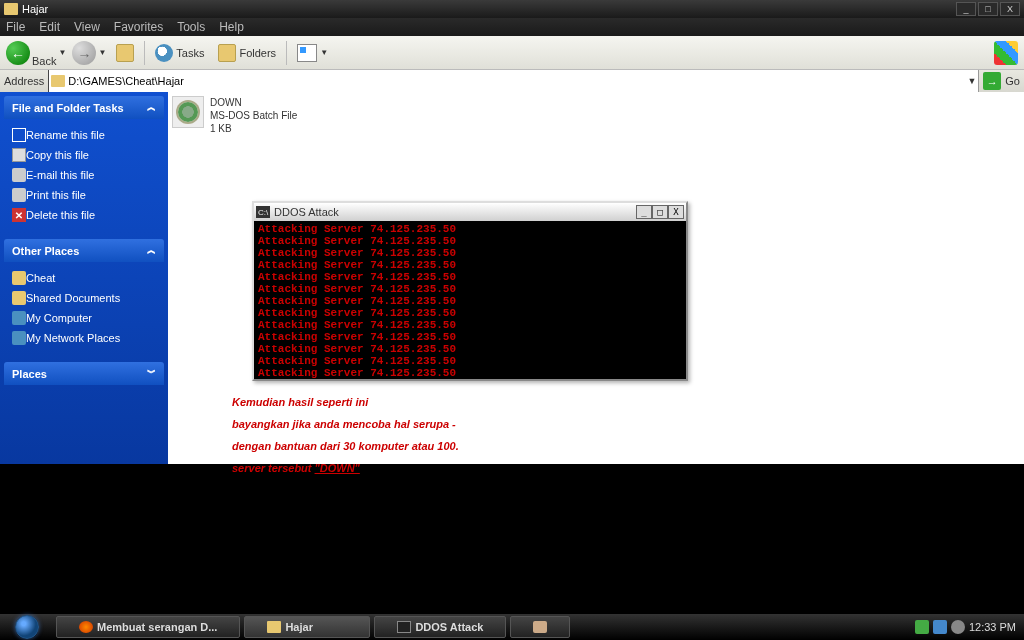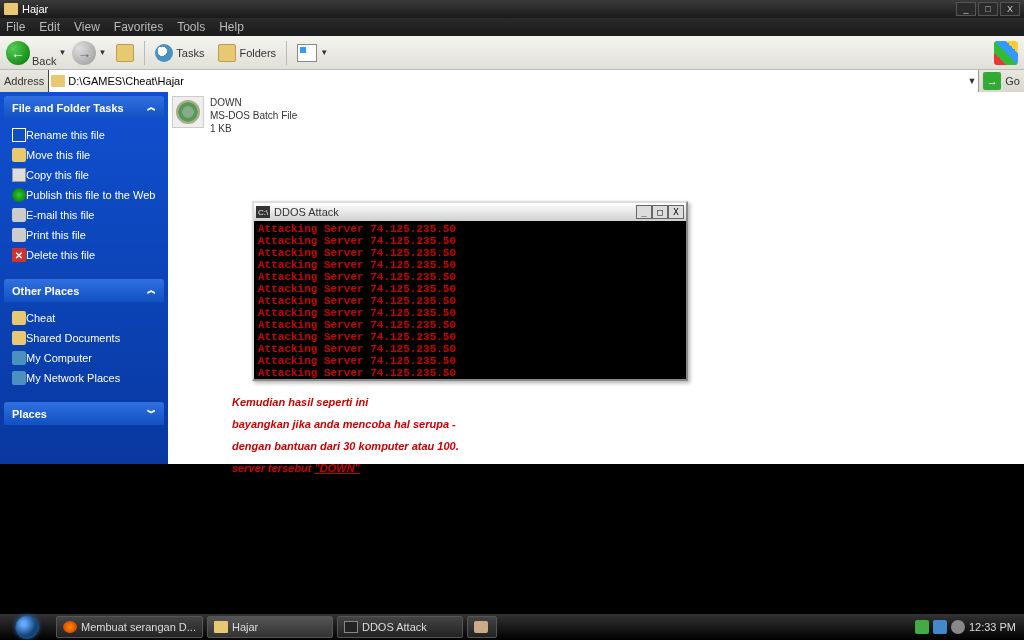--- a/index.html
+++ b/index.html
@@ -83,21 +83,21 @@
 
 
 .caption { position: absolute; top: 304px; left: 64px; }
 .caption .cl { color: #c00; font-size: 11px; font-weight: bold; font-style: italic; margin-bottom: 10px; }
 .caption .cl .u { text-decoration: underline; }
 
 
 .taskbar { position: absolute; bottom: 0; left: 0; right: 0; height: 26px; background: linear-gradient(to bottom, #333, #000); display: flex; align-items: center; }
 .start { width: 54px; height: 26px; display: flex; align-items: center; justify-content: center; cursor: pointer; }
 .orb { width: 24px; height: 24px; border-radius: 50%; background: radial-gradient(circle at 35% 35%, #6af 10%, #147 60%); border: 1px solid #258; box-shadow: 0 0 4px rgba(80,150,255,0.5); }
-.tbtn { height: 22px; min-width: 126px; margin: 0 2px; padding: 0 6px; background: linear-gradient(to bottom, #444, #222); border: 1px solid #555; border-radius: 2px; display: flex; align-items: center; gap: 4px; color: #ddd; font-size: 11px; cursor: pointer; }
+.tbtn { height: 22px; min-width: 126px; margin: 0 2px; padding: 0 22px; background: linear-gradient(to bottom, #444, #222); border: 1px solid #555; border-radius: 2px; display: flex; align-items: center; gap: 4px; color: #ddd; font-size: 11px; cursor: pointer; font-weight: bold; }
 .tbtn.active { background: linear-gradient(to bottom, #555, #333); }
 .tbtn .tico { width: 14px; height: 12px; }
 .tico.fox { background: radial-gradient(circle, #f80, #c30); border-radius: 50%; }
 .tico.fold { background: #e8c870; border-radius: 1px; }
 .tico.cmd { background: #222; border: 1px solid #888; }
 .tico.hand { background: #ca8; border-radius: 2px; }
 .tray { margin-left: auto; display: flex; align-items: center; gap: 4px; padding: 0 8px; color: #ddd; font-size: 11px; }
 .tray .tricon { width: 14px; height: 14px; }
 .tri1 { background: #4a4; border-radius: 2px; }
 .tri2 { background: #48c; border-radius: 2px; }
@@ -172,30 +172,22 @@
       <div class="panel-hdr">
         <span>File and Folder Tasks</span>
         <span class="chev">︽</span>
       </div>
       <div class="panel-body" id="panel0">
           <div class="pitem">
             <div class="pico ico-rename"></div>
             <span>Rename this file</span>
           </div>
           <div class="pitem">
-            <div class="pico ico-move"></div>
-            <span>Move this file</span>
-          </div>
-          <div class="pitem">
             <div class="pico ico-copy"></div>
             <span>Copy this file</span>
-          </div>
-          <div class="pitem">
-            <div class="pico ico-publish"></div>
-            <span>Publish this file to the Web</span>
           </div>
           <div class="pitem">
             <div class="pico ico-email"></div>
             <span>E-mail this file</span>
           </div>
           <div class="pitem">
             <div class="pico ico-print"></div>
             <span>Print this file</span>
           </div>
           <div class="pitem">

